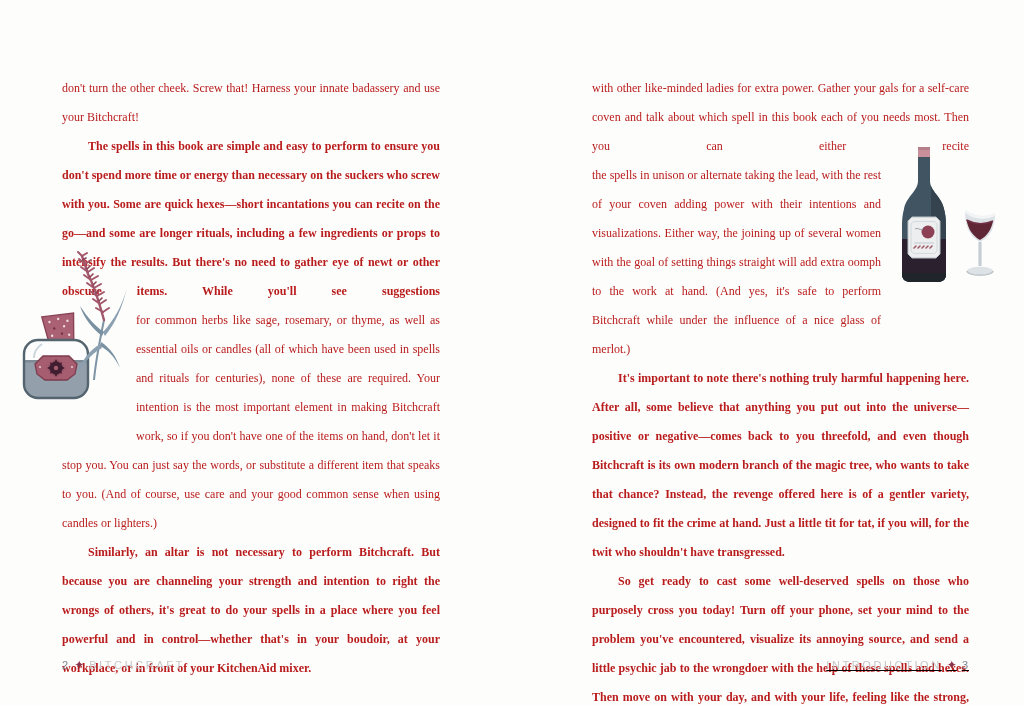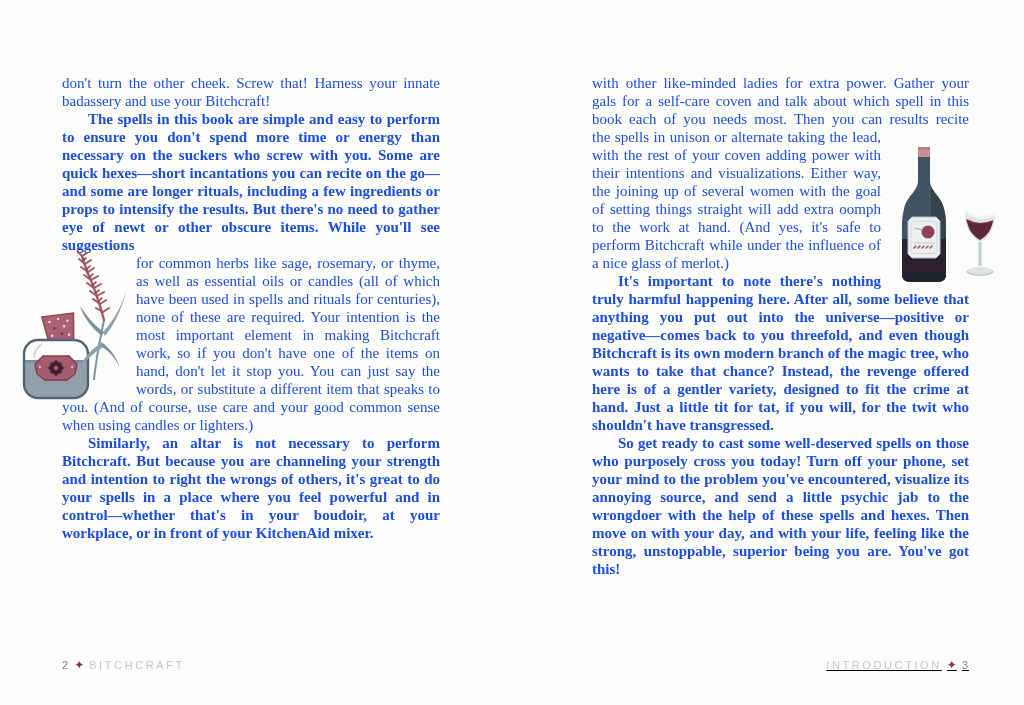--- a/index.html
+++ b/index.html
@@ -3,21 +3,21 @@
 <meta charset="utf-8">
 <style>
   html,body{margin:0;padding:0;}
   body{
     width:1024px;height:705px;position:relative;overflow:hidden;
     background:#fdfdfc;
     font-family:"Liberation Serif","DejaVu Serif",serif;
   }
   .page-column{
     position:absolute;top:74px;width:378px;
-    font-size:15px;line-height:18px;color:#1d4ed8;
+    font-size:12px;line-height:29px;color:#b91c1c;
     text-align:justify;
   }
   #left-column{left:62px;}
   #right-column{left:592px;width:377px;}
   .para{margin:0;}
   .indent{text-indent:26px;font-weight:bold;}
   .join-last{text-align-last:justify;}
   .wrap-spacer-left{float:left;width:70px;height:140px;margin-right:4px;}
   .wrap-spacer-right{float:right;width:84px;height:158px;margin-left:4px;}
   .illus{position:absolute;}
@@ -43,21 +43,21 @@
   <p class="para">don't turn the other cheek. Screw that! Harness your innate badassery and use your Bitchcraft!</p>
   <p class="para indent join-last">The spells in this book are simple and easy to perform to ensure you don't spend more time or energy than necessary on the suckers who screw with you. Some are quick hexes—short incantations you can recite on the go—and some are longer rituals, including a few ingredients or props to intensify the results. But there's no need to gather eye of newt or other obscure items. While you'll see suggestions</p>
   <div class="para">
     <span class="wrap-spacer-left"></span>
     <span>for common herbs like sage, rosemary, or thyme, as well as essential oils or candles (all of which have been used in spells and rituals for centuries), none of these are required. Your intention is the most important element in making Bitchcraft work, so if you don't have one of the items on hand, don't let it stop you. You can just say the words, or substitute a different item that speaks to you. (And of course, use care and your good common sense when using candles or lighters.)</span>
   </div>
   <p class="para indent">Similarly, an altar is not necessary to perform Bitchcraft. But because you are channeling your strength and intention to right the wrongs of others, it's great to do your spells in a place where you feel powerful and in control—whether that's in your boudoir, at your workplace, or in front of your KitchenAid mixer.</p>
 </div>
 
 <div class="page-column" id="right-column">
-  <p class="para join-last">with other like-minded ladies for extra power. Gather your gals for a self-care coven and talk about which spell in this book each of you needs most. Then you can results recite</p>
+  <p class="para join-last">with other like-minded ladies for extra power. Gather your gals for a self-care coven and talk about which spell in this book each of you needs most. Then you can either recite</p>
   <div class="para">
     <span class="wrap-spacer-right"></span>
     <span>the spells in unison or alternate taking the lead, with the rest of your coven adding power with their intentions and visualizations. Either way, the joining up of several women with the goal of setting things straight will add extra oomph to the work at hand. (And yes, it's safe to perform Bitchcraft while under the influence of a nice glass of merlot.)</span>
   </div>
   <p class="para indent">It's important to note there's nothing truly harmful happening here. After all, some believe that anything you put out into the universe—positive or negative—comes back to you threefold, and even though Bitchcraft is its own modern branch of the magic tree, who wants to take that chance? Instead, the revenge offered here is of a gentler variety, designed to fit the crime at hand. Just a little tit for tat, if you will, for the twit who shouldn't have transgressed.</p>
   <p class="para indent">So get ready to cast some well-deserved spells on those who purposely cross you today! Turn off your phone, set your mind to the problem you've encountered, visualize its annoying source, and send a little psychic jab to the wrongdoer with the help of these spells and hexes. Then move on with your day, and with your life, feeling like the strong, unstoppable, superior being you are. You've got this!</p>
 </div>
 
 <svg class="illus" id="potion-bottle" width="88" height="106" viewBox="0 0 88 106">
 

